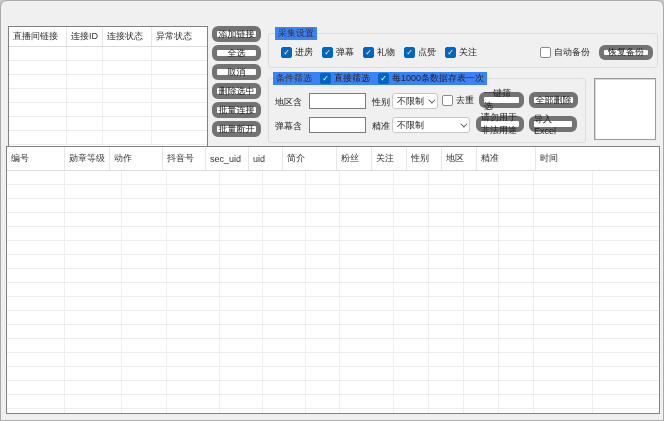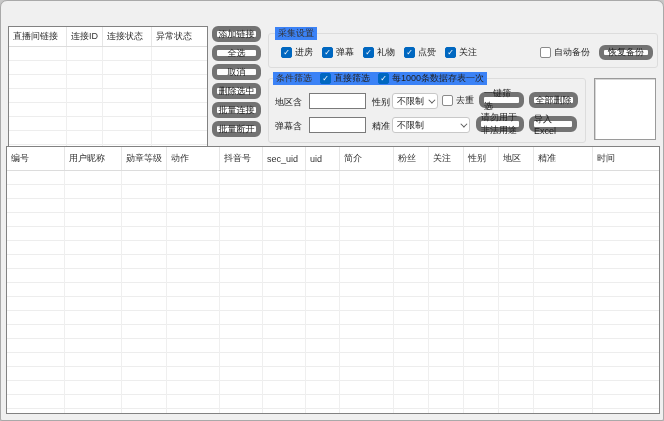--- a/index.html
+++ b/index.html
@@ -150,21 +150,20 @@
     </div>
     <div class="btn abs" style="left:207px; top:37px; width:48px; height:16px;">请勿用于非法用途</div>
     <div class="btn abs" style="left:260px; top:37px; width:48px; height:16px;">导入Excel</div>
   </div>
 
   <div class="picbox"></div>
 
   <div class="tbl" style="left:5px; top:145px; width:654px; height:268px;">
     <div class="tbl-head" style="height:24px;">
       <div class="cell" style="width:58px;">编号</div>
-      <div class="cell" style="width:57px;">用户昵称</div>
       <div class="cell" style="width:45px;">勋章等级</div>
       <div class="cell" style="width:53px;">动作</div>
       <div class="cell" style="width:43px;">抖音号</div>
       <div class="cell" style="width:43px;">sec_uid</div>
       <div class="cell" style="width:34px;">uid</div>
       <div class="cell" style="width:54px;">简介</div>
       <div class="cell" style="width:35px;">粉丝</div>
       <div class="cell" style="width:35px;">关注</div>
       <div class="cell" style="width:35px;">性别</div>
       <div class="cell" style="width:35px;">地区</div>

